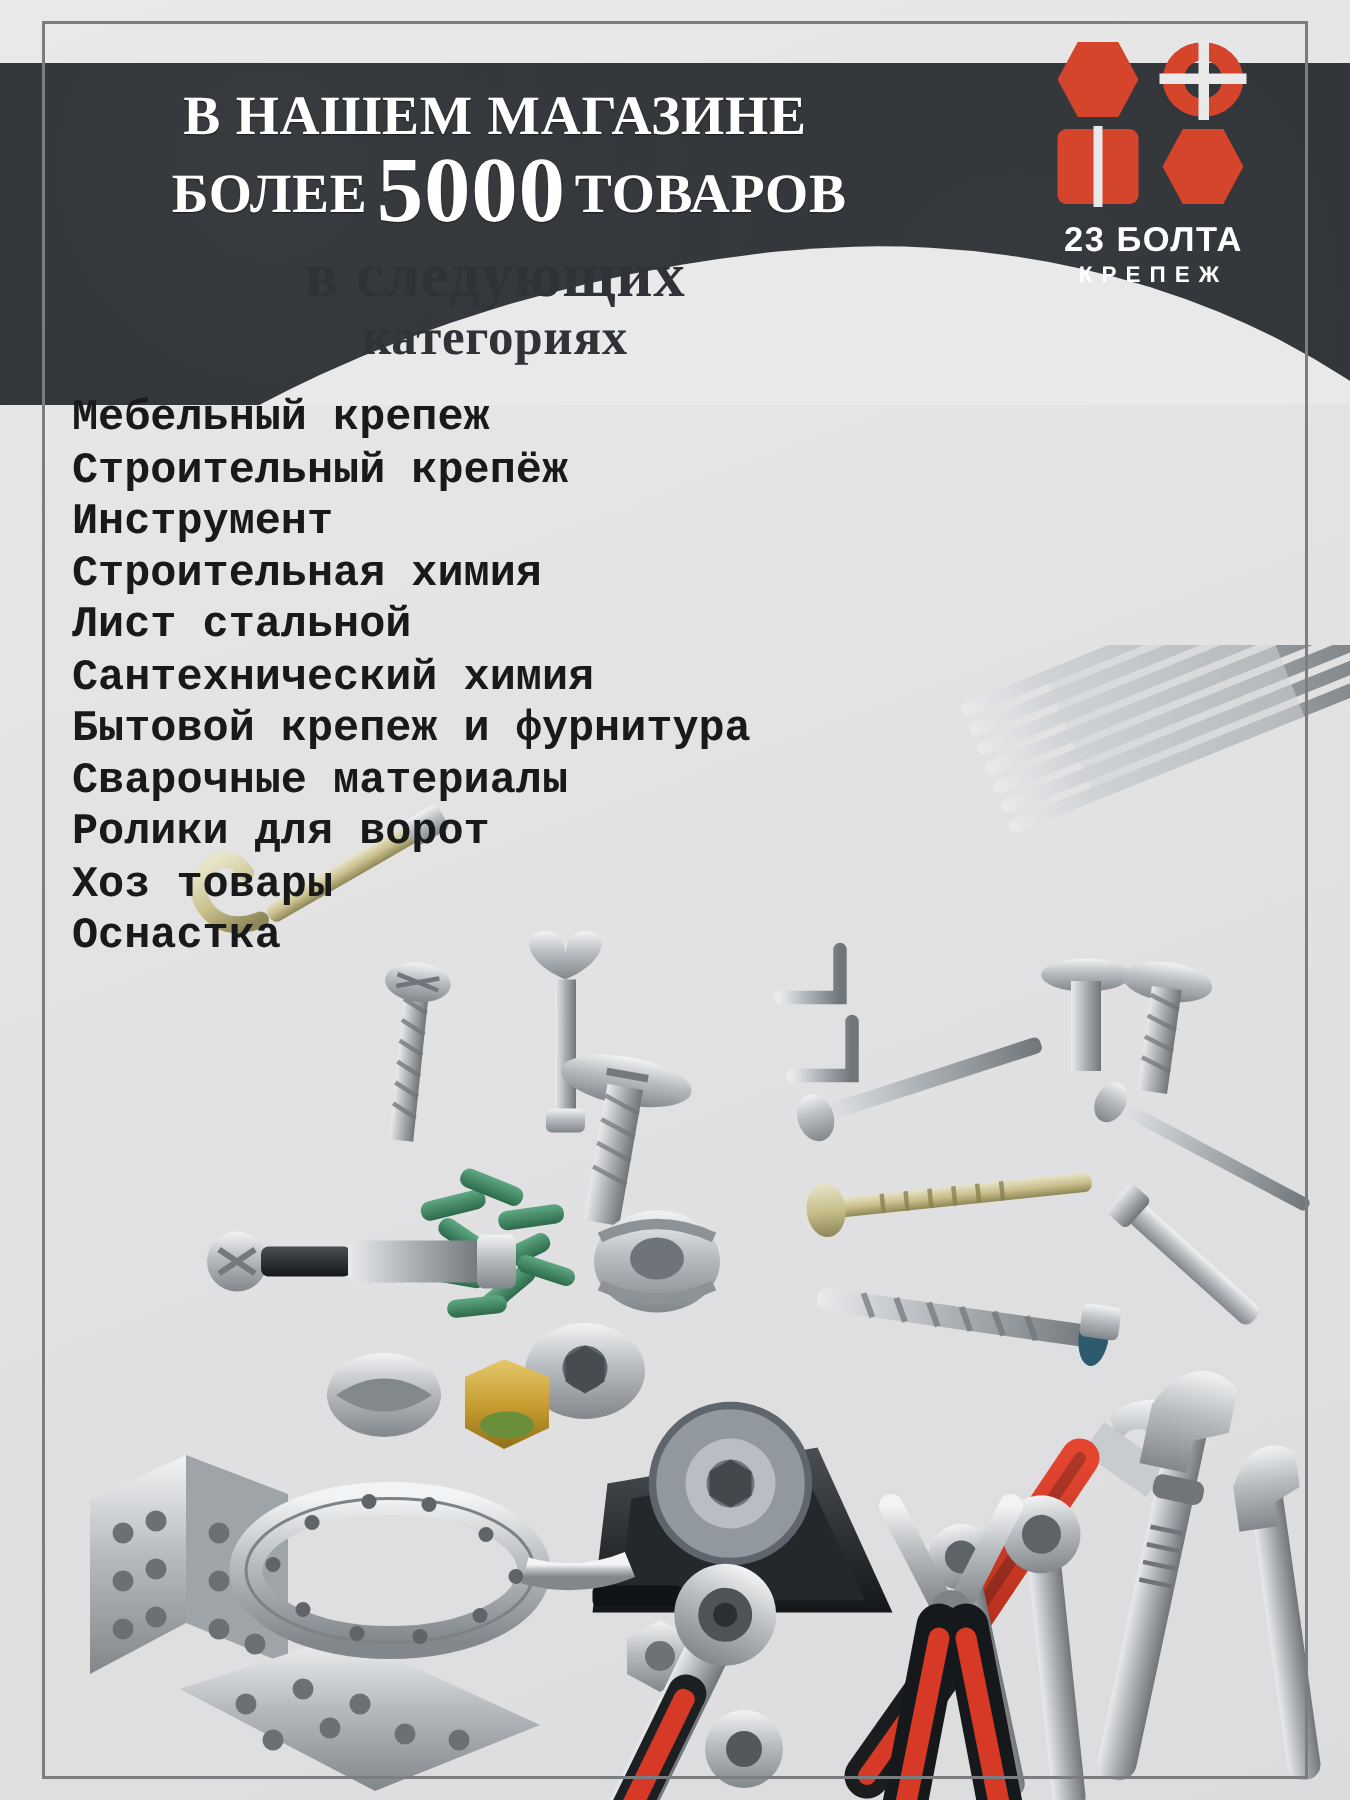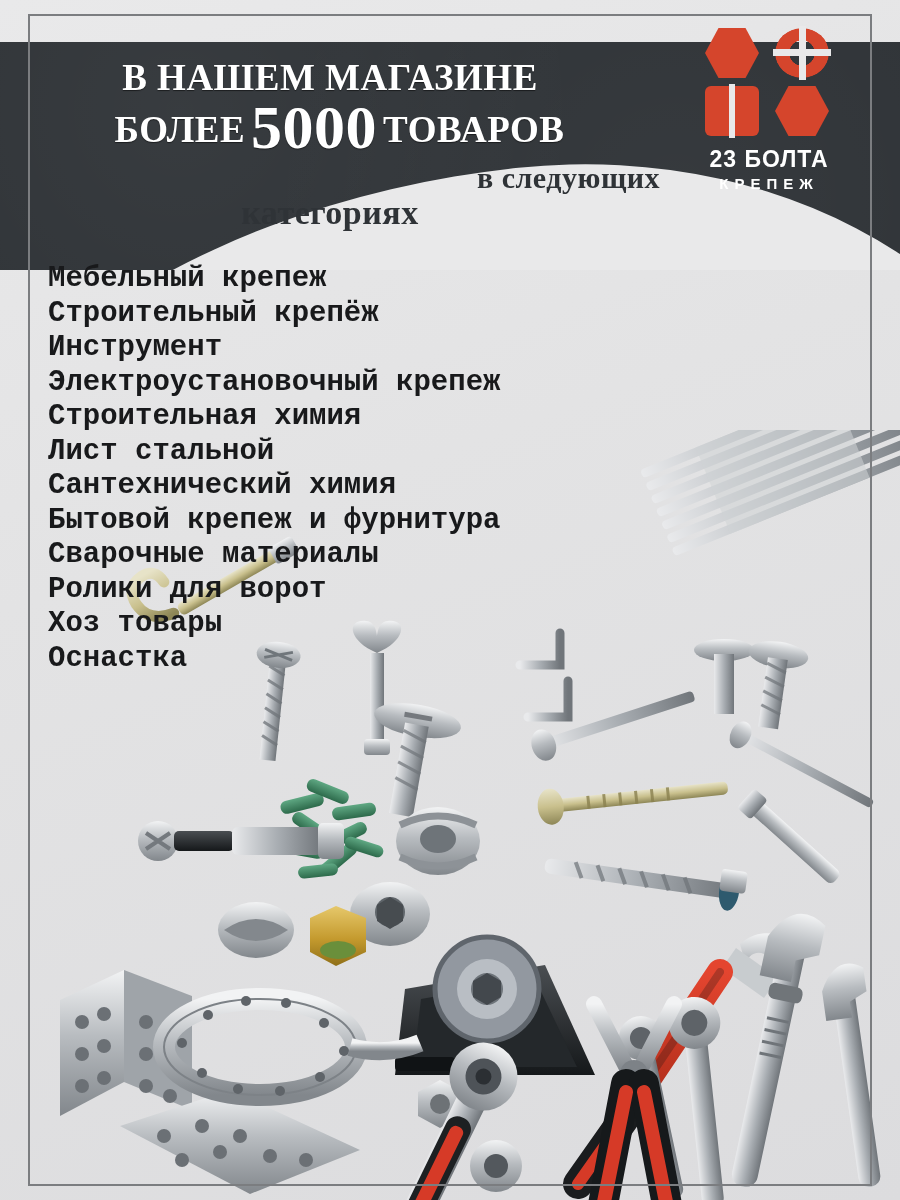--- a/index.html
+++ b/index.html
@@ -86,25 +86,24 @@
     white-space: nowrap;
     padding-left: 19px;
   }
   .big-number {
     font-size: 62px;
     line-height: 0.9;
     vertical-align: -6px;
     padding: 0 6px;
   }
   .line3 {
-    font-size: 30px;
+    font-size: 42px;
     color: #2f3337;
     margin-top: 6px;
     text-shadow: none;
-    text-align: right;
   }
   .line4 {
     font-size: 34px;
     color: #2f3337;
     margin-top: 1px;
     text-shadow: none;
   }
 
   
   .logo {
@@ -234,21 +233,20 @@
       <span class="mk hex-b"></span>
     </div>
     <div class="logo-name">23 БОЛТА</div>
     <div class="logo-sub">КРЕПЕЖ</div>
   </div>
 
   <div class="categories">
     <div class="cat">Мебельный крепеж</div>
     <div class="cat">Строительный крепёж</div>
     <div class="cat">Инструмент</div>
-    <div class="cat">Электроустановочный крепеж</div>
     <div class="cat">Строительная химия</div>
     <div class="cat">Лист стальной</div>
     <div class="cat">Сантехнический химия</div>
     <div class="cat">Бытовой крепеж и фурнитура</div>
     <div class="cat">Сварочные материалы</div>
     <div class="cat">Ролики для ворот</div>
     <div class="cat">Хоз товары</div>
     <div class="cat">Оснастка</div>
   </div>
 

